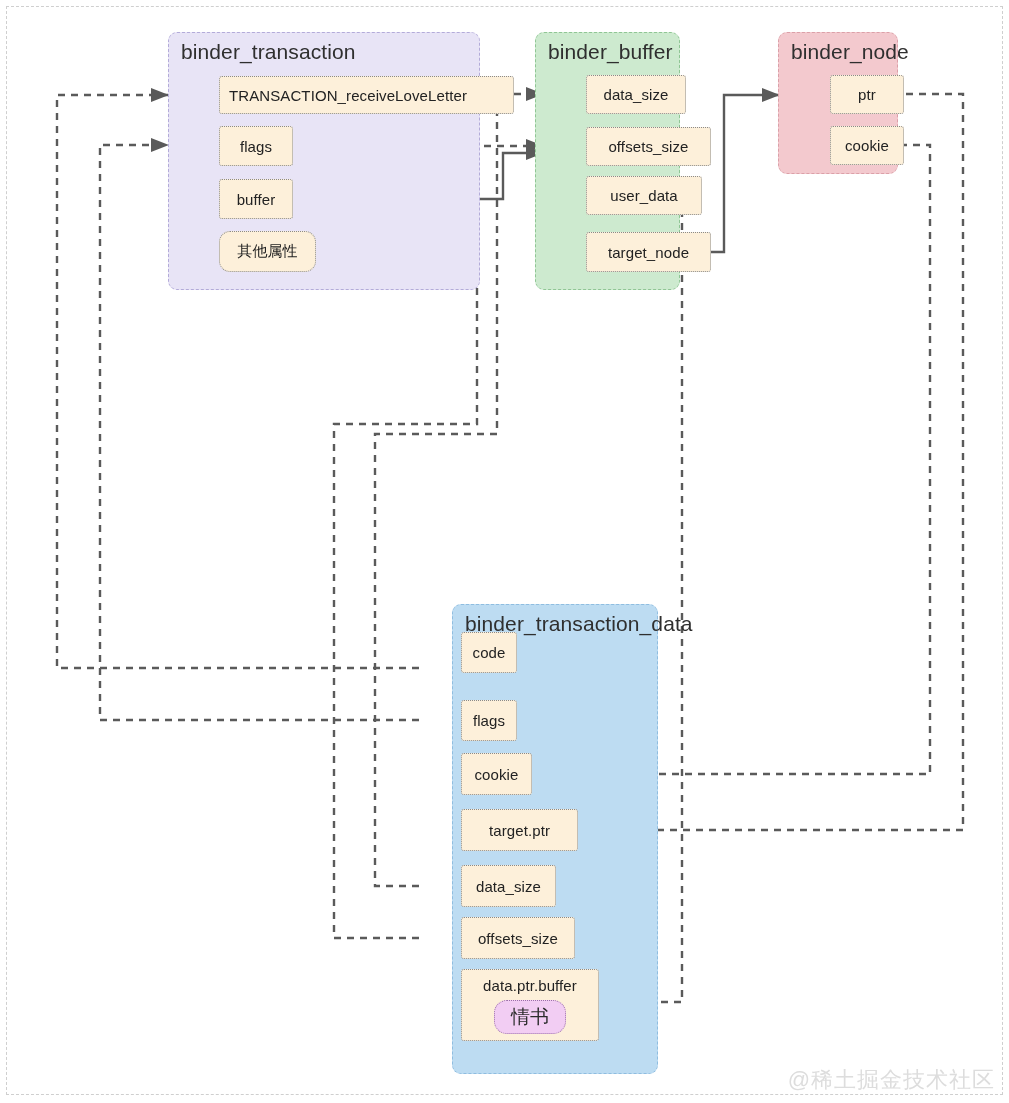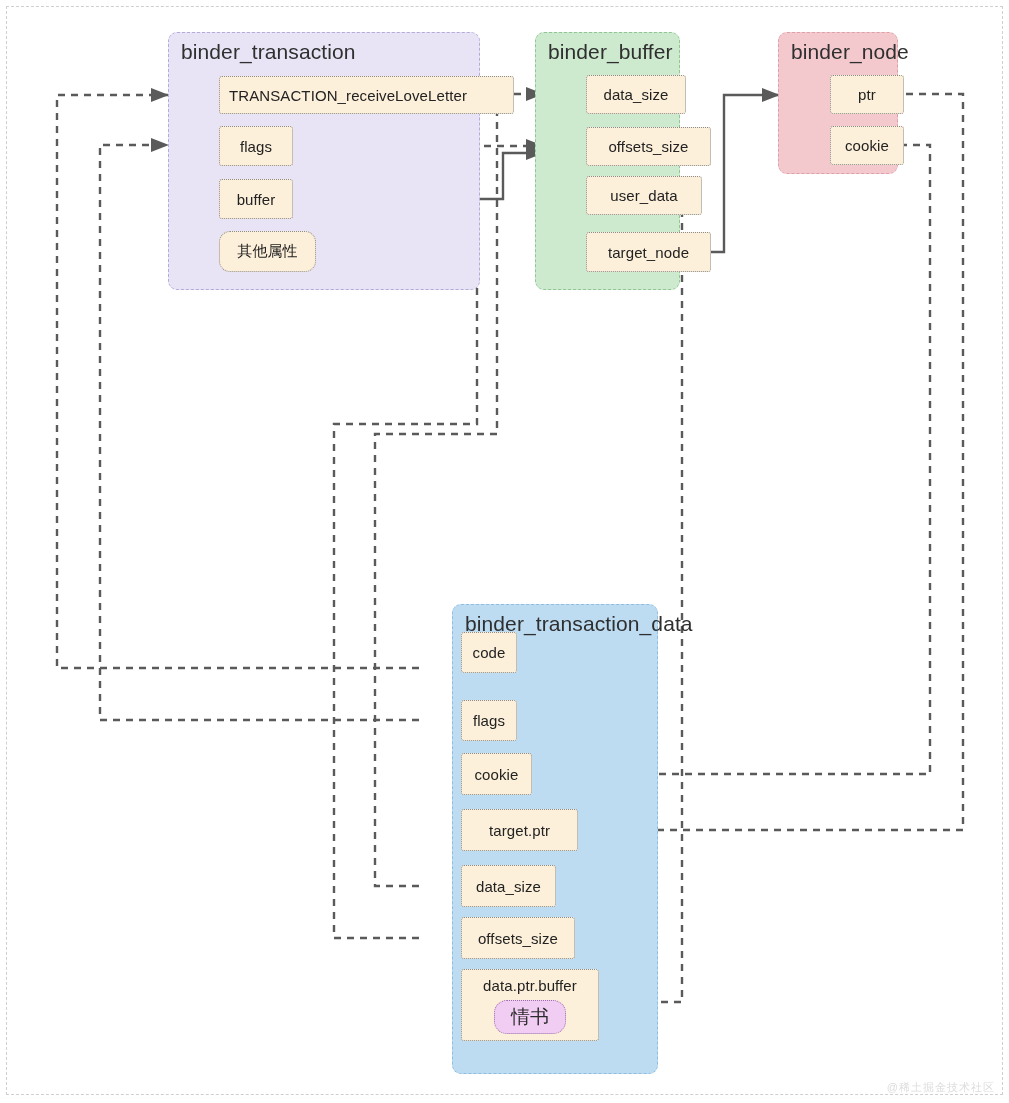--- a/index.html
+++ b/index.html
@@ -85,21 +85,21 @@
     padding:3px 16px;
     font-size:19px;
     color:#2b2b2b;
   }
 
   
   #watermark{
     position:absolute;
     right:14px;
     bottom:8px;
-    font-size:11px;
+    font-size:22px;
     color:#dddddd;
     letter-spacing:1px;
     white-space:nowrap;
     user-select:none;
   }
 </style>
 </head>
 <body>
 
 <div id="stage">

